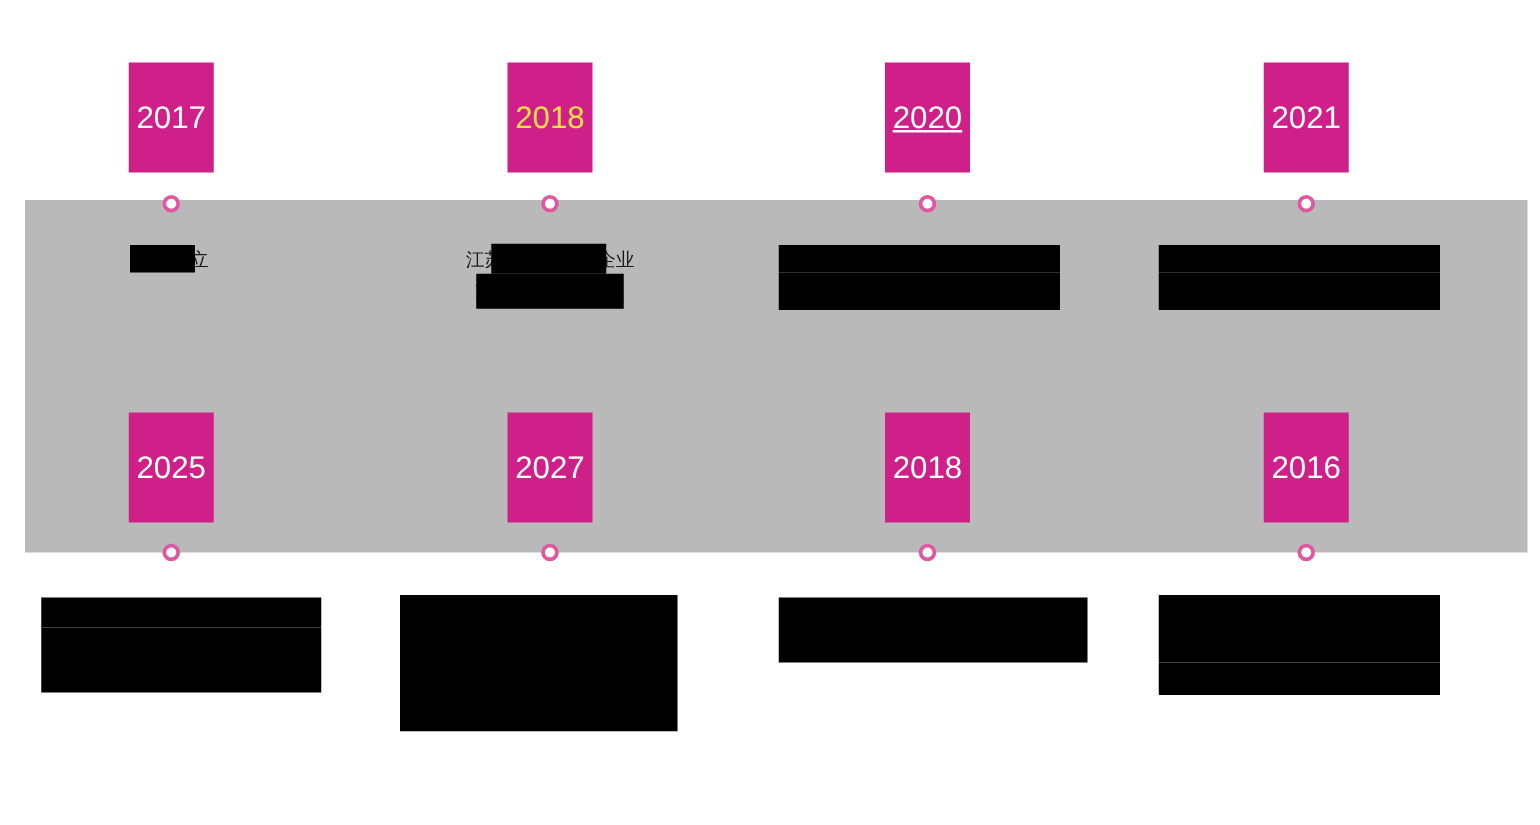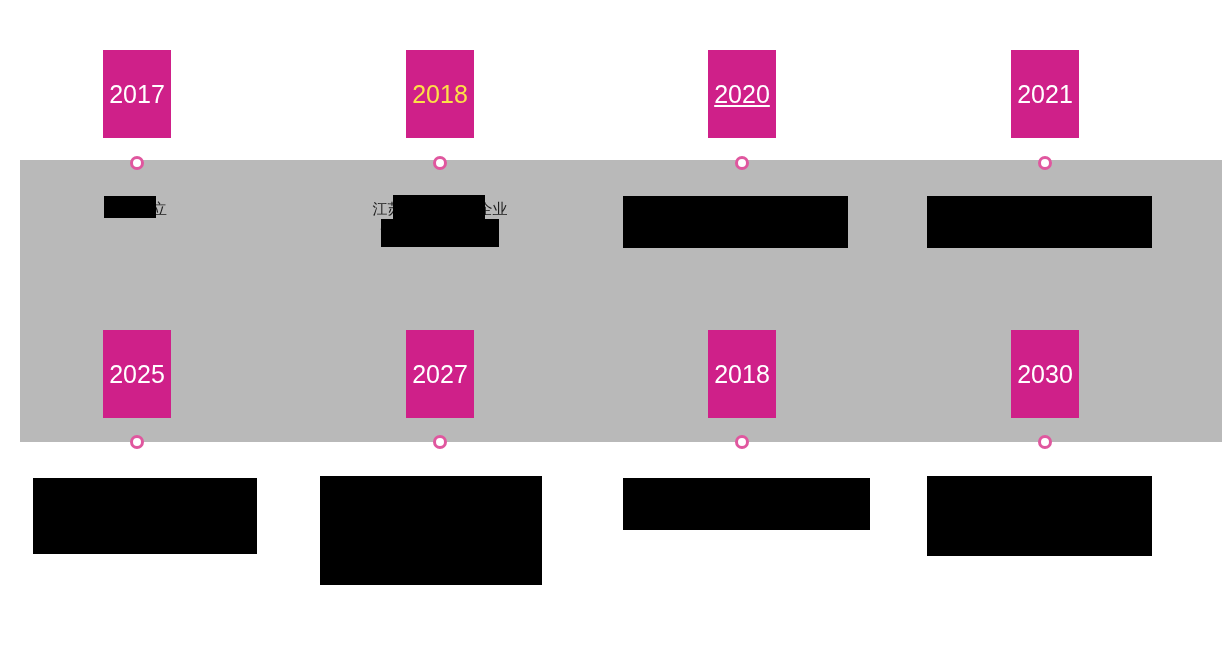--- a/index.html
+++ b/index.html
@@ -98,21 +98,21 @@
       <div class="desc bottom" style="left: 912px; top: 475px; width: 275px; color: rgb(26, 26, 26);"><div>通过环境管理体系认证并获央</div><div>企战略合作伙伴资质授牌报告</div></div>
     </div>
   <div id="layer-badges">
       <div class="year-badge" style="left: 103px; top: 50px; background: rgb(207, 32, 137); color: rgb(255, 255, 255);">2017</div>
       <div class="year-badge" style="left: 406px; top: 50px; background: rgb(207, 32, 137); color: #fde047;">2018</div>
       <div class="year-badge" style="left: 708px; top: 50px; background: rgb(207, 32, 137); color: rgb(255, 255, 255); text-decoration: underline;">2020</div>
       <div class="year-badge" style="left: 1011px; top: 50px; background: rgb(207, 32, 137); color: rgb(255, 255, 255);">2021</div>
       <div class="year-badge" style="left: 103px; top: 330px; background: rgb(207, 32, 137); color: rgb(255, 255, 255);">2025</div>
       <div class="year-badge" style="left: 406px; top: 330px; background: rgb(207, 32, 137); color: rgb(255, 255, 255);">2027</div>
       <div class="year-badge" style="left: 708px; top: 330px; background: rgb(207, 32, 137); color: rgb(255, 255, 255);">2018</div>
-      <div class="year-badge" style="left: 1011px; top: 330px; background: rgb(207, 32, 137); color: rgb(255, 255, 255);">2030</div>
+      <div class="year-badge" style="left: 1011px; top: 330px; background: rgb(207, 32, 137); color: rgb(255, 255, 255);">2016</div>
     </div>
   <div id="layer-nodes">
       <div class="node-circle" style="left: 130px; top: 156px; border-color: rgb(224, 87, 159); background: rgb(255, 255, 255);"></div>
       <div class="node-circle" style="left: 433px; top: 156px; border-color: rgb(224, 87, 159); background: rgb(255, 255, 255);"></div>
       <div class="node-circle" style="left: 735px; top: 156px; border-color: rgb(224, 87, 159); background: rgb(255, 255, 255);"></div>
       <div class="node-circle" style="left: 1038px; top: 156px; border-color: rgb(224, 87, 159); background: rgb(255, 255, 255);"></div>
       <div class="node-circle" style="left: 130px; top: 435px; border-color: rgb(224, 87, 159); background: rgb(255, 255, 255);"></div>
       <div class="node-circle" style="left: 433px; top: 435px; border-color: rgb(224, 87, 159); background: rgb(255, 255, 255);"></div>
       <div class="node-circle" style="left: 735px; top: 435px; border-color: rgb(224, 87, 159); background: rgb(255, 255, 255);"></div>
       <div class="node-circle" style="left: 1038px; top: 435px; border-color: rgb(224, 87, 159); background: rgb(255, 255, 255);"></div>

